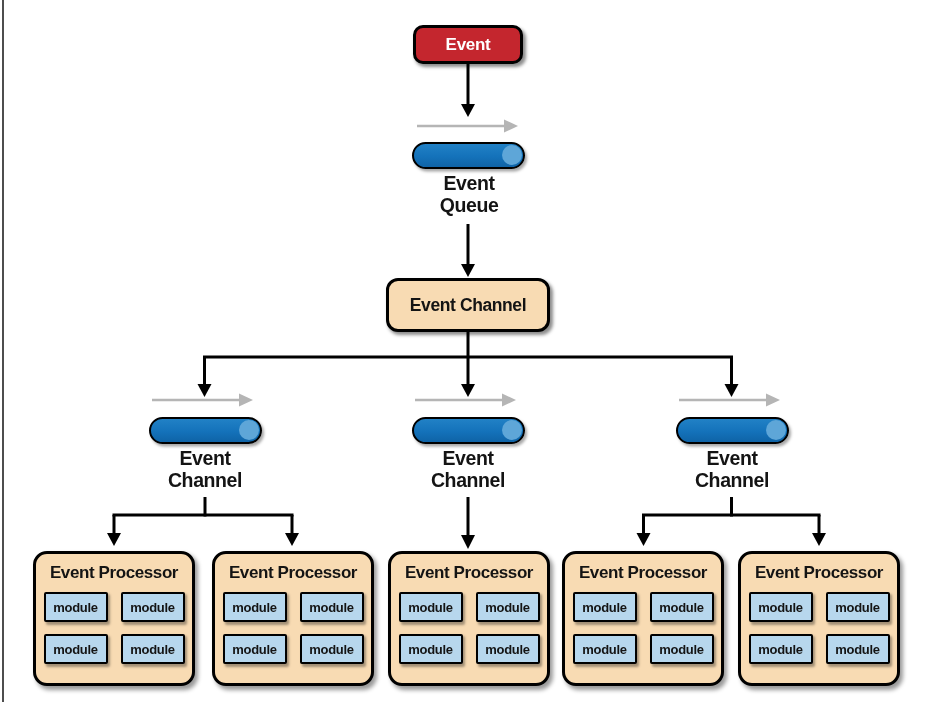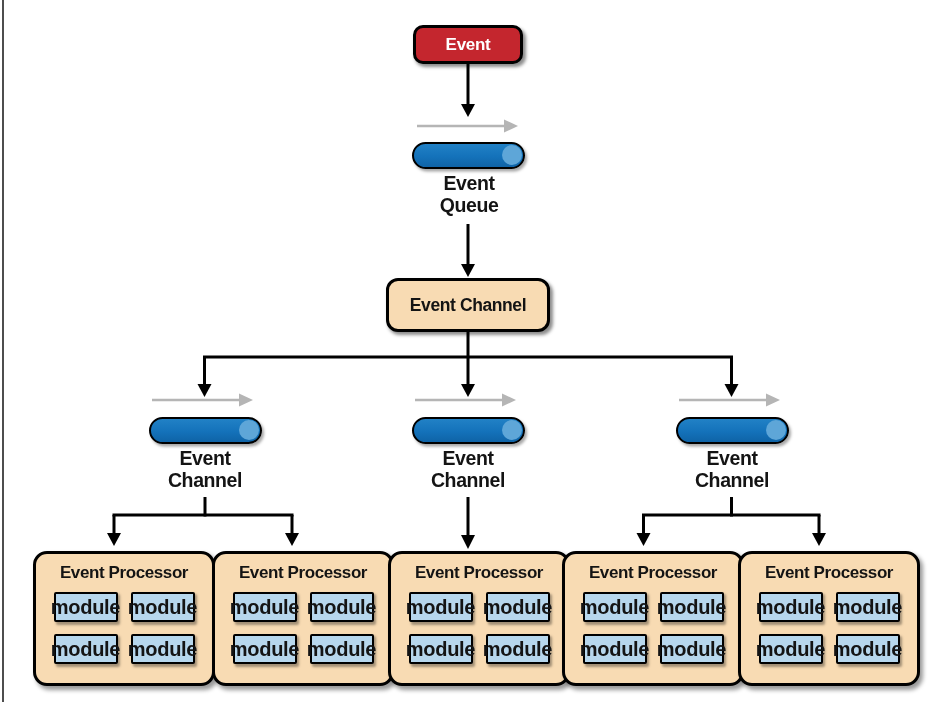--- a/index.html
+++ b/index.html
@@ -72,21 +72,21 @@
     transform: translateX(-50%);
     text-align: center;
     white-space: pre-line;
     font-size: 19.5px;
     line-height: 1.12;
     font-weight: 600;
     letter-spacing: -0.4px;
     color: #141414;
   }
   .proc {
-    top: 551px; width: 182px; height: 135px;
+    top: 551px; width: 162px; height: 135px;
     background: var(--box-tan, #f8dbb3);
     border-radius: 14px;
     flex-direction: column;
     justify-content: flex-start;
     padding-top: 9px;
     box-shadow: 3px 3.5px 4px rgba(0,0,0,0.4);
   }
   .proc-title { font-size: 17px; font-weight: 600; letter-spacing: -0.4px; }
   .mod-grid {
     display: grid;
@@ -94,21 +94,21 @@
     gap: 12px 13px;
     margin-top: 9px;
   }
   .module {
     box-sizing: border-box;
     height: 30px;
     border: 2.5px solid #000;
     border-radius: 2px;
     background: var(--module-blue, #b7d7ed);
     display: flex; align-items: center; justify-content: center;
-    font-size: 20px; font-weight: 600; letter-spacing: -0.3px;
+    font-size: 13px; font-weight: 600; letter-spacing: -0.3px;
     box-shadow: 2px 2.5px 2.5px rgba(0,0,0,0.35);
   }
 </style>
 </head>
 <body>
 
 <div class="stage">
 
   <div class="page-edge"></div>
 

